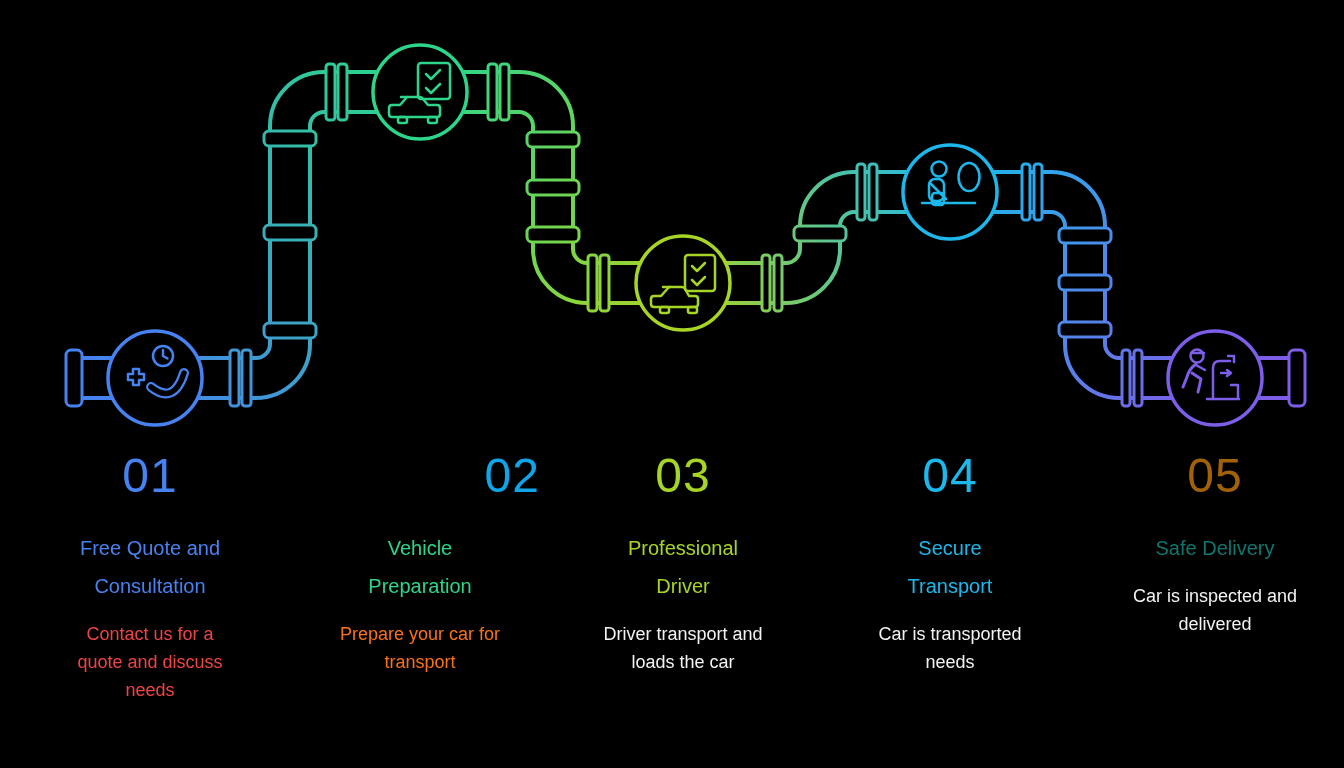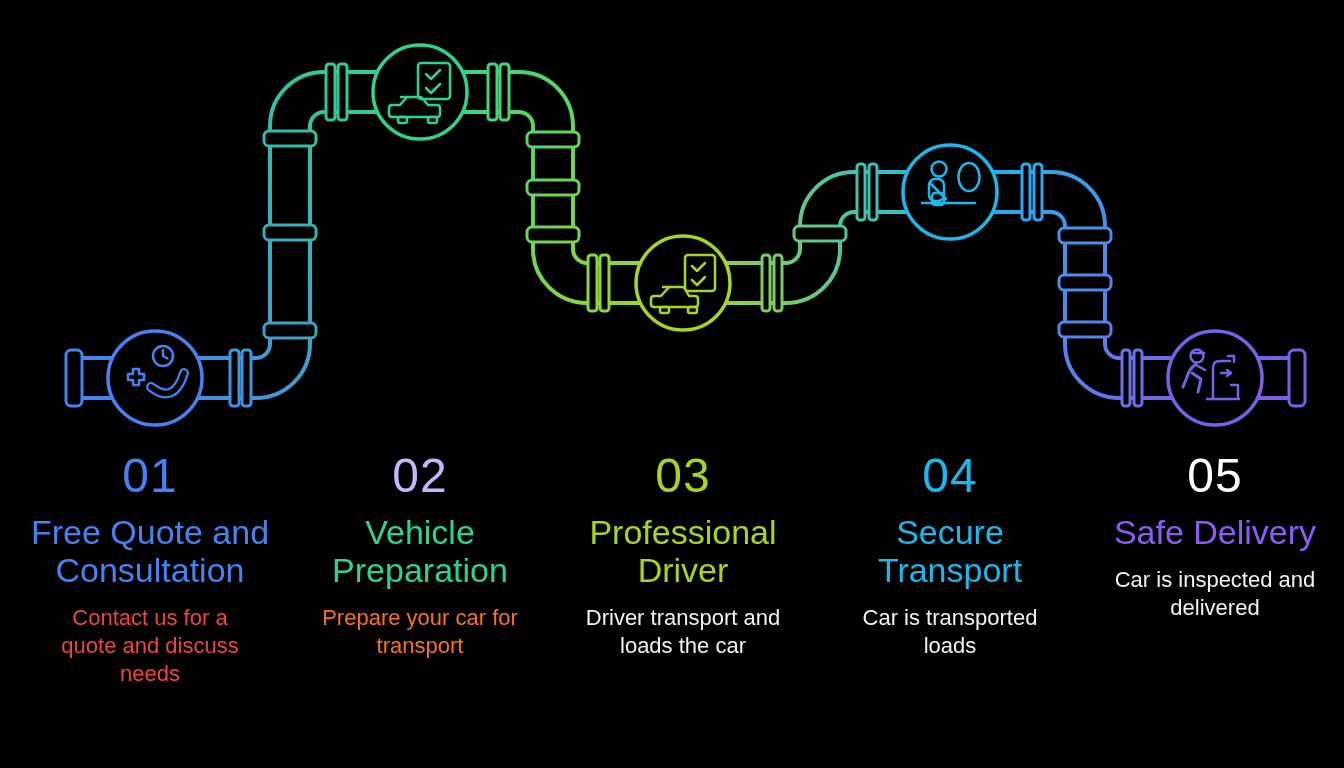--- a/index.html
+++ b/index.html
@@ -8,24 +8,24 @@
     font-family:"Liberation Sans",sans-serif;
   }
   .pipe-art{position:absolute;left:0;top:0;}
   .step-col{
     position:absolute;top:448px;width:240px;text-align:center;
   }
   .step-number{
     font-size:48px;line-height:55px;font-weight:400;letter-spacing:1px;
   }
   .step-title{
-    margin-top:10px;font-size:34px;line-height:38px;font-weight:400;white-space:pre-line;
+    margin-top:26px;font-size:20px;line-height:38px;font-weight:400;white-space:pre-line;
   }
   .step-desc{
-    margin-top:15px;font-size:22px;line-height:28px;font-weight:500;white-space:pre-line;
+    margin-top:15px;font-size:18px;line-height:28px;font-weight:500;white-space:pre-line;
   }
   .col-1{left:30px}.col-2{left:300px}.col-3{left:563px}.col-4{left:830px}.col-5{left:1095px}
 </style>
 </head>
 <body>
 
 <div class="canvas">
 
   <svg class="pipe-art" width="1344" height="768" viewBox="0 0 1344 768">
     <defs>
@@ -162,43 +162,43 @@
   <div class="step-col col-1">
     <div class="step-number" style="color: rgb(70, 130, 240);">01</div>
     <div class="step-title" style="color: rgb(70, 130, 240);">Free Quote and
 Consultation</div>
     <div class="step-desc" style="color: #ef4444;">Contact us for a
 quote and discuss
 needs</div>
   </div>
 
   <div class="step-col col-2">
-    <div class="step-number" style="color: #c4b5fd;">02</div>
+    <div class="step-number" style="color: #0ea5e9; text-align: right;">02</div>
     <div class="step-title" style="color: rgb(44, 213, 138);">Vehicle
 Preparation</div>
     <div class="step-desc" style="color: #f97316;">Prepare your car for
 transport</div>
   </div>
 
   <div class="step-col col-3">
     <div class="step-number" style="color: rgb(166, 213, 37);">03</div>
     <div class="step-title" style="color: rgb(166, 213, 37);">Professional
 Driver</div>
     <div class="step-desc" style="color: rgb(242, 242, 242);">Driver transport and
 loads the car</div>
   </div>
 
   <div class="step-col col-4">
     <div class="step-number" style="color: rgb(28, 184, 236);">04</div>
     <div class="step-title" style="color: rgb(28, 184, 236);">Secure
 Transport</div>
     <div class="step-desc" style="color: rgb(242, 242, 242);">Car is transported
-loads</div>
+needs</div>
   </div>
 
   <div class="step-col col-5">
-    <div class="step-number" style="color: #ffffff;">05</div>
-    <div class="step-title" style="color: #8b5cf6;">Safe Delivery</div>
+    <div class="step-number" style="color: #a16207;">05</div>
+    <div class="step-title" style="color: #0f766e;">Safe Delivery</div>
     <div class="step-desc" style="color: rgb(242, 242, 242);">Car is inspected and
 delivered</div>
   </div>
 
 </div>
 
 </body></html>

